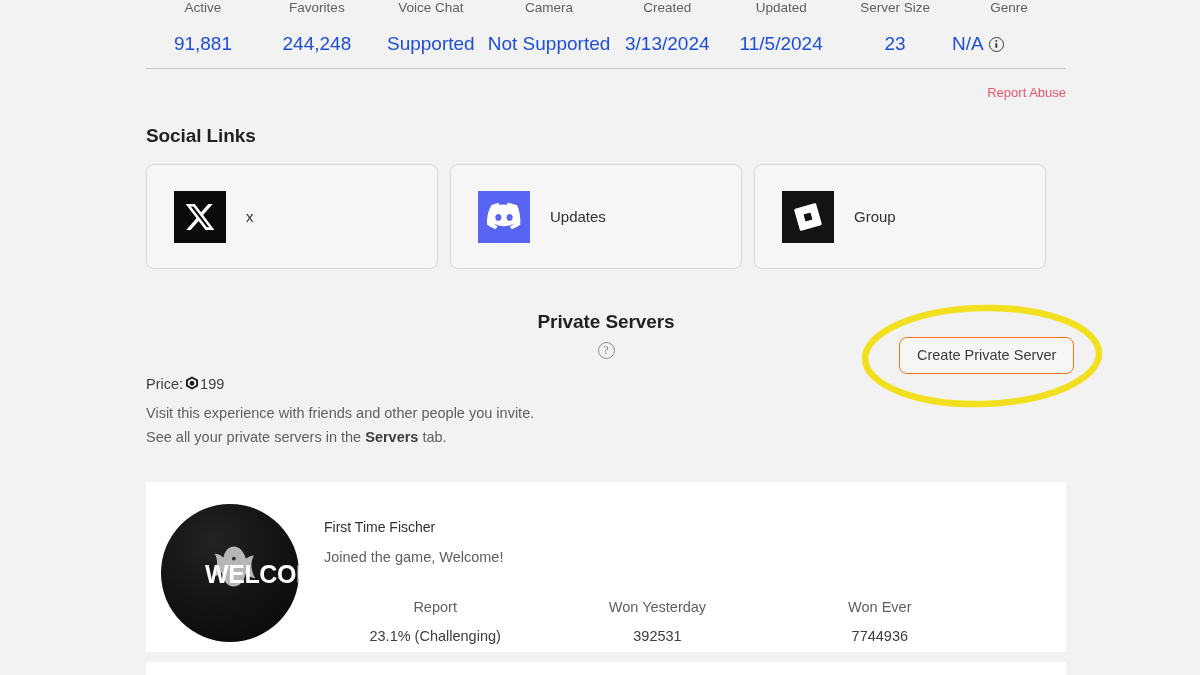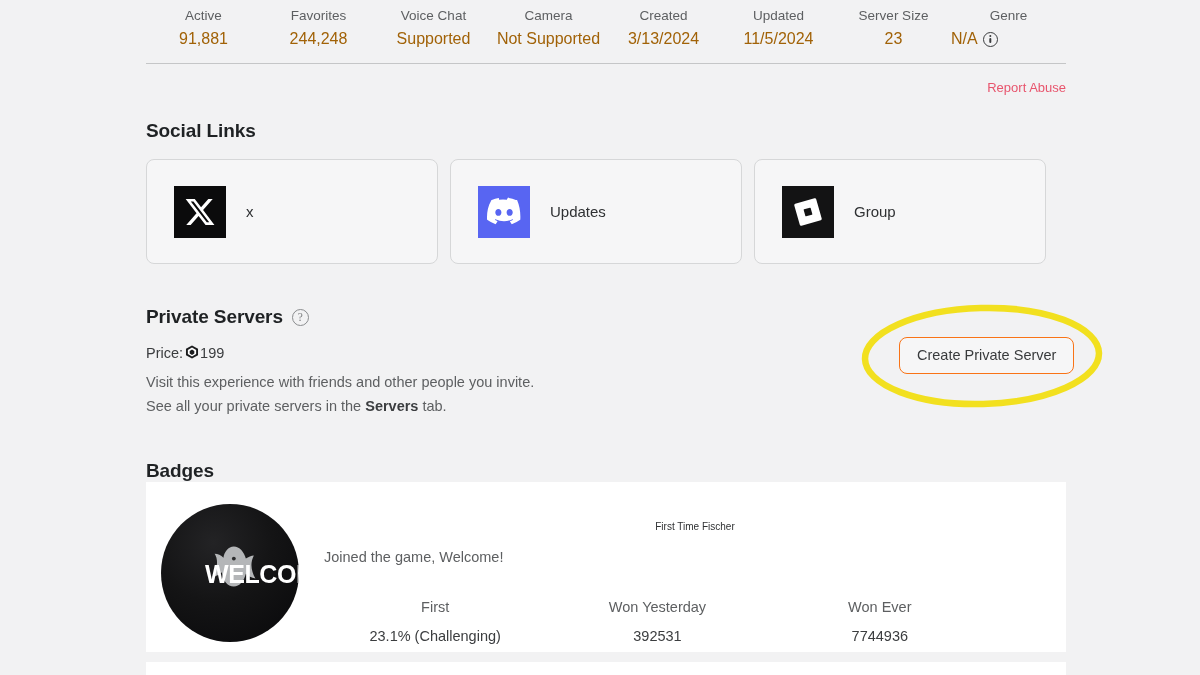--- a/index.html
+++ b/index.html
@@ -38,27 +38,27 @@
     padding-top: 0px;
   }
   .stat {
     flex: 1 1 0;
     text-align: center;
   }
   .stat-label {
     font-size: 13.5px;
     color: #5d5f61;
     line-height: 16px;
-    padding-top: 8px;
+    padding-top: 0px;
   }
   .stat-value {
-    font-size: 16px;
-    color: #a16207;
+    font-size: 19px;
+    color: #1d4ed8;
     line-height: 16px;
-    margin-top: 7px;
+    margin-top: 20px;
     white-space: nowrap;
   }
   .stat-value.with-icon {
     display: flex;
     align-items: center;
     gap: 5px;
   }
   .info-icon {
     display: inline-block;
     width: 15px;
@@ -115,20 +115,21 @@
   .section-title {
     font-size: 19px;
     font-weight: 700;
     color: #1f2224;
     letter-spacing: -0.1px;
   }
   .section-title-row {
     display: flex;
     align-items: center;
     gap: 9px;
+    flex-direction: column;
   }
   .help-icon {
     width: 17px;
     height: 17px;
     border: 1.3px solid #8a8c8e;
     border-radius: 50%;
     position: relative;
     flex: none;
     cursor: pointer;
   }
@@ -272,24 +273,23 @@
     letter-spacing: -0.4px;
     font-family: "Liberation Sans", sans-serif;
     padding-left: 44px;
   }
   .badge-body {
     flex: 1;
     padding-left: 25px;
     padding-top: 14px;
   }
   .badge-name {
-    font-size: 10px;
+    font-size: 14px;
     color: #2f3133;
     line-height: 18px;
-    text-align: center;
   }
   .badge-desc {
     font-size: 14.5px;
     color: #5d5f61;
     margin-top: 12px;
     line-height: 18px;
   }
   .badge-stats {
     display: flex;
     margin-top: 32px;
@@ -461,21 +461,21 @@
         </svg>
         <div class="badge-welcome">WELCOME</div>
       </div>
 
       <div class="badge-body">
         <div class="badge-name">First Time Fischer</div>
         <div class="badge-desc">Joined the game, Welcome!</div>
 
         <div class="badge-stats">
           <div class="badge-stat">
-            <div class="badge-stat-label">First</div>
+            <div class="badge-stat-label">Report</div>
             <div class="badge-stat-value">23.1% (Challenging)</div>
           </div>
           <div class="badge-stat">
             <div class="badge-stat-label">Won Yesterday</div>
             <div class="badge-stat-value">392531</div>
           </div>
           <div class="badge-stat">
             <div class="badge-stat-label">Won Ever</div>
             <div class="badge-stat-value">7744936</div>
           </div>

